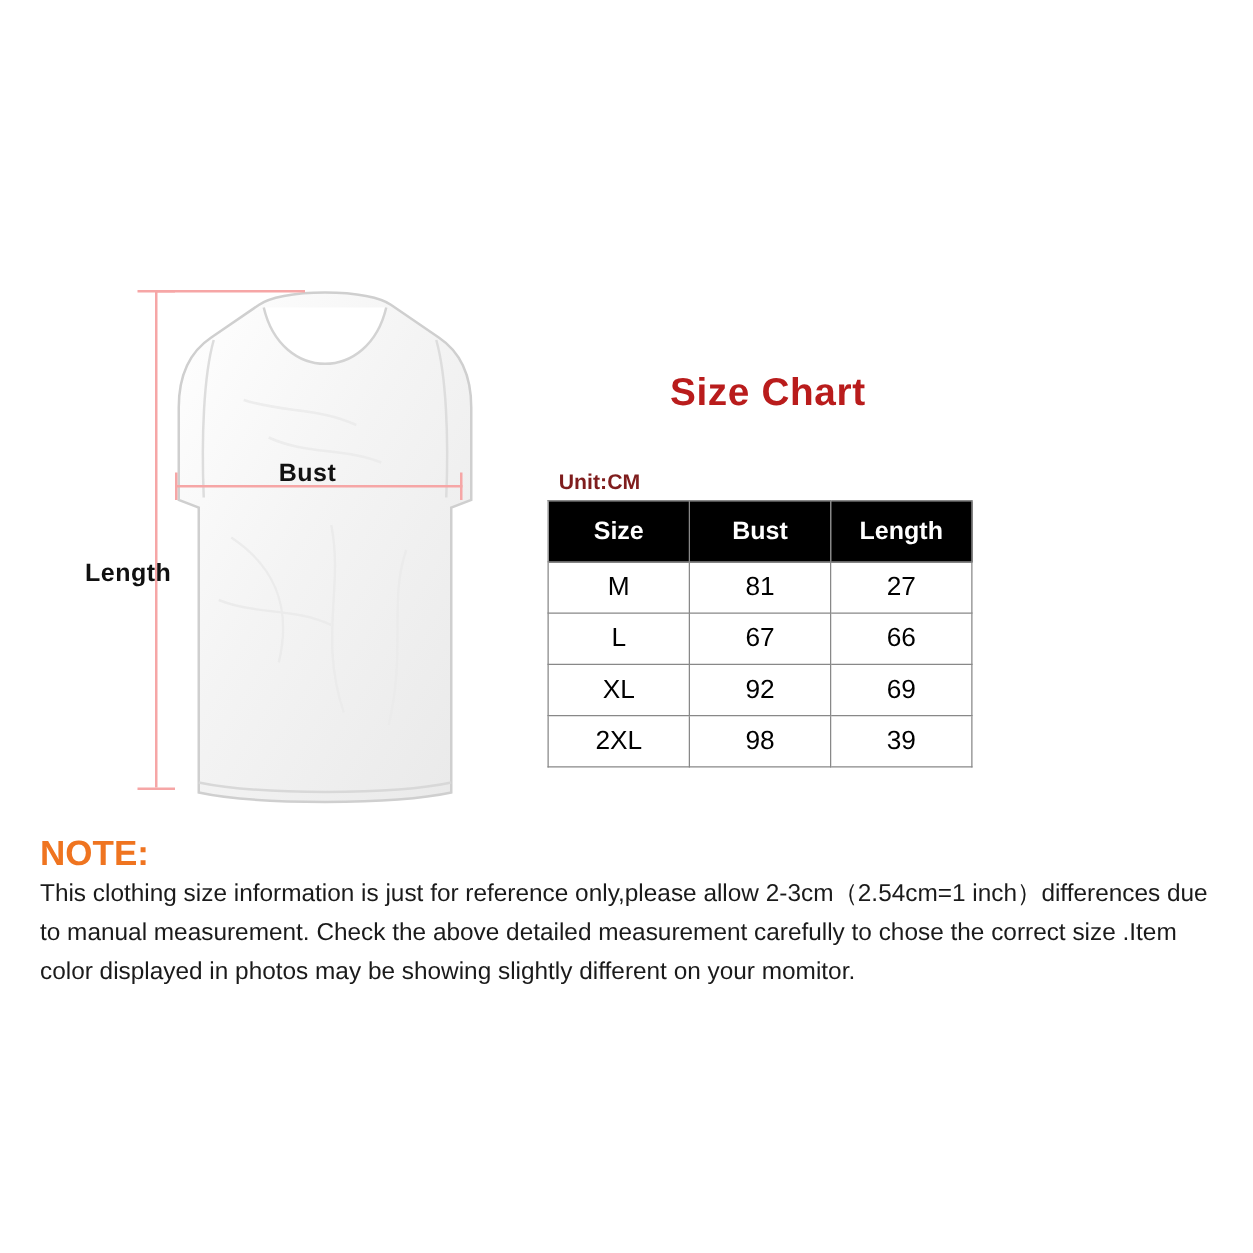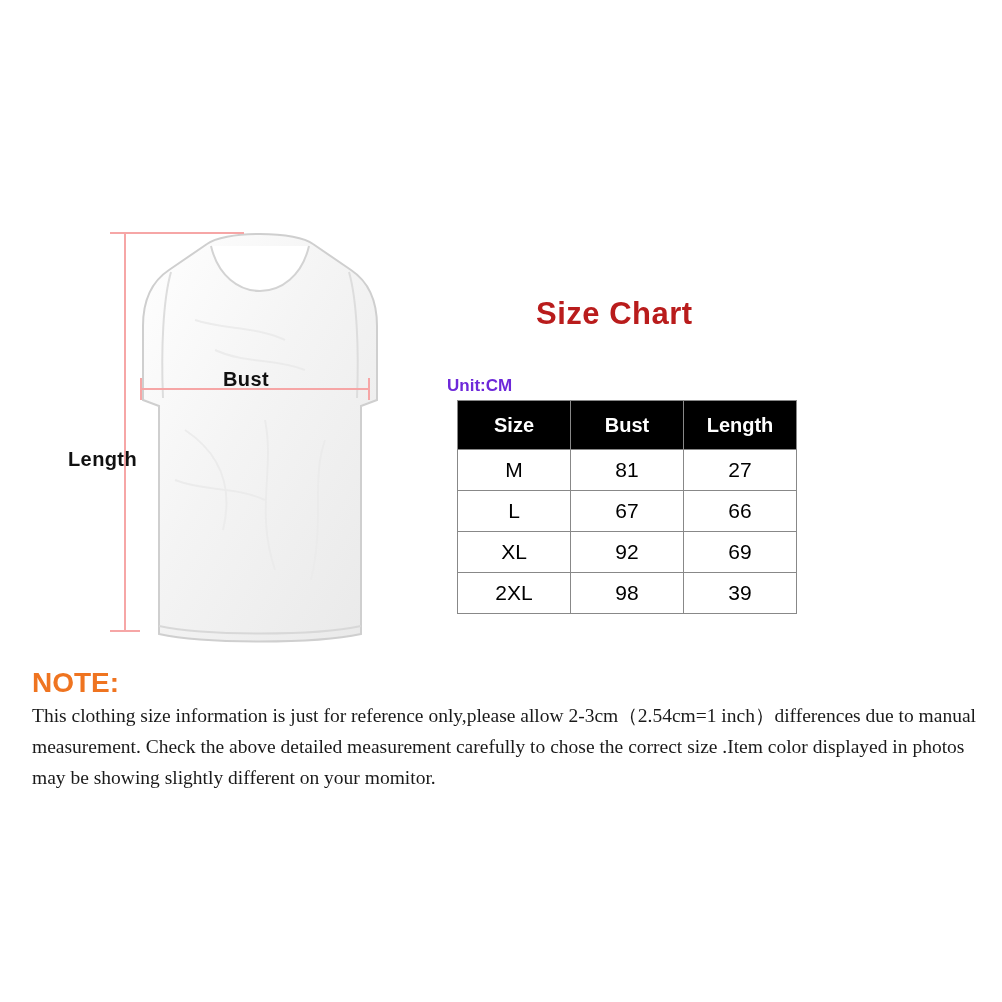--- a/index.html
+++ b/index.html
@@ -83,26 +83,26 @@
     color: #b91c1c;
     letter-spacing: 0.5px;
   }
 
   .unit-label {
     position: absolute;
     left: 447px;
     top: 376px;
     font-size: 17px;
     font-weight: bold;
-    color: #6d28d9;
+    color: #7f1d1d;
   }
 
   table.size-table {
     position: absolute;
-    left: 457px;
+    left: 438px;
     top: 400px;
     border-collapse: collapse;
     background: #fff;
   }
   table.size-table th,
   table.size-table td {
     border: 1px solid #888;
     width: 112px;
     height: 40px;
     text-align: center;
@@ -131,21 +131,20 @@
     color: #ef7420;
   }
   .note-body {
     position: absolute;
     left: 32px;
     top: 700px;
     width: 952px;
     font-size: 19.5px;
     line-height: 31px;
     color: #1a1a1a;
-    font-family: Liberation Serif, serif;
   }
 </style>
 </head>
 <body>
 
 <div class="page">
 
   <div class="garment-area">
 
     <svg class="garment-svg" width="290" height="430" viewBox="0 0 290 430">

